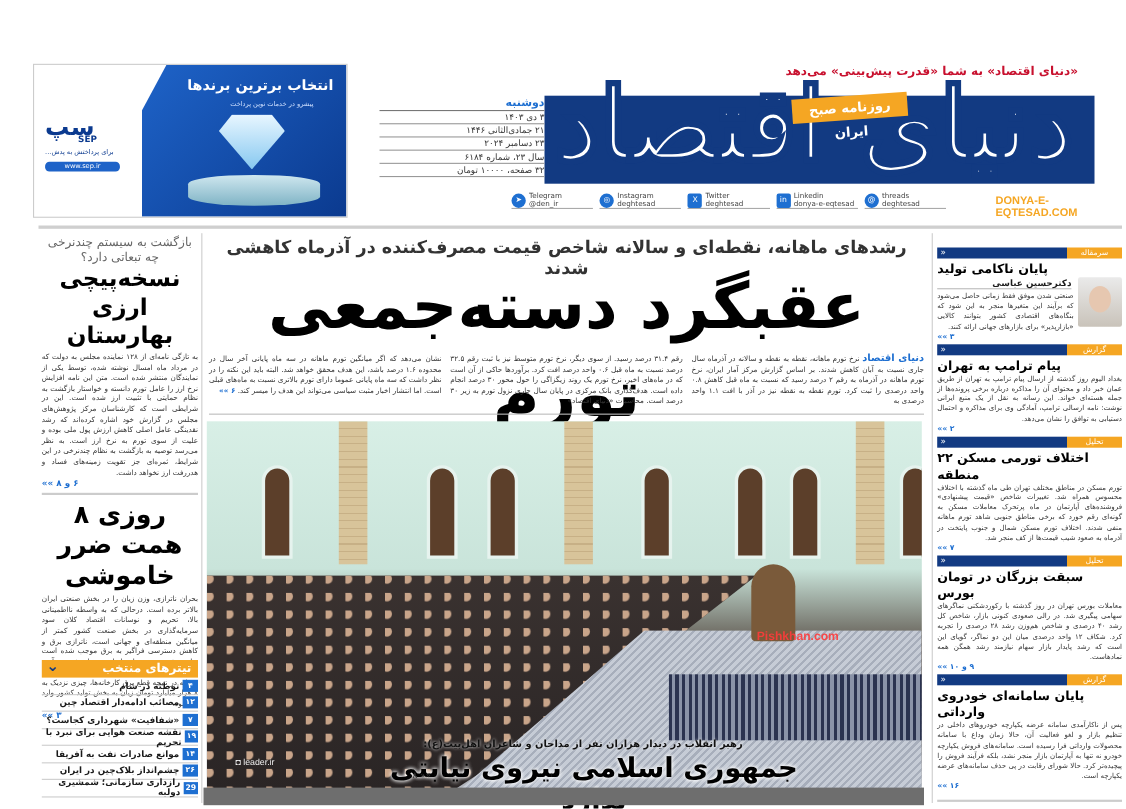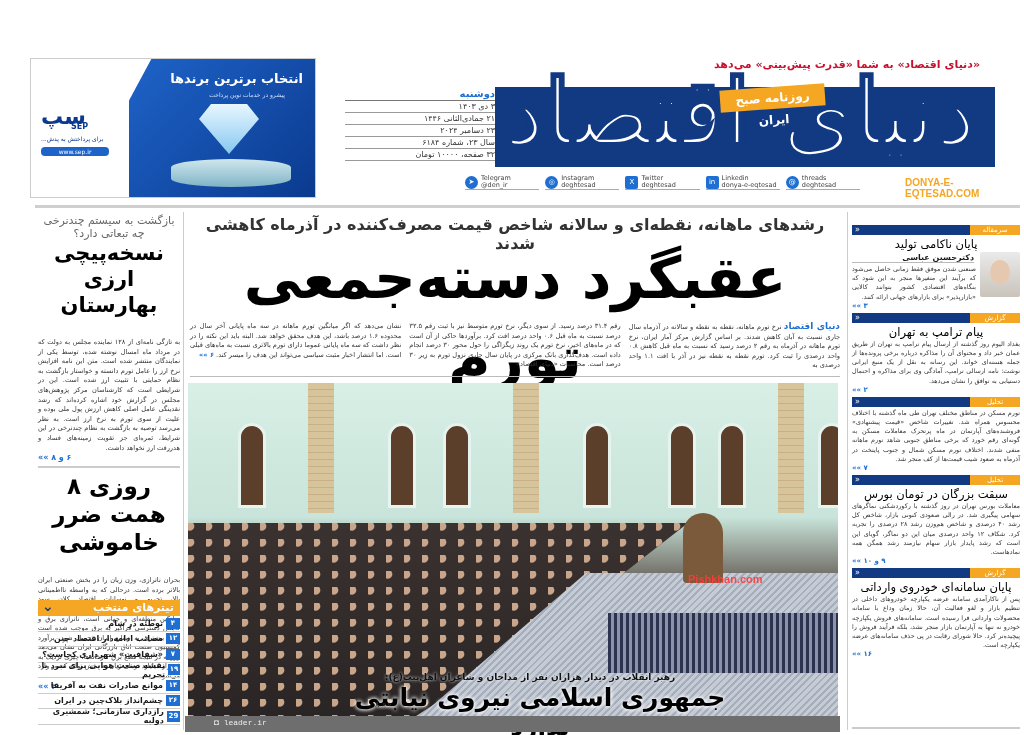--- a/index.html
+++ b/index.html
@@ -47,39 +47,39 @@
   .photo .arch { position: absolute; top: 40px; width: 28px; height: 85px; background: #5c3f2a; border-radius: 14px 14px 0 0; border: 3px solid #e6f3ee; }
   .photo .crowd { position: absolute; left: 0; top: 140px; width: 500px; height: 195px; background: radial-gradient(circle at 10% 20%, #c9a58a 0 4px, transparent 5px) 0 0/18px 16px, linear-gradient(180deg, #3a3230, #2a2525); clip-path: polygon(0 0, 100% 0, 75% 50%, 45% 100%, 0 100%); }
   .photo .carpet { position: absolute; right: 0; top: 190px; width: 420px; height: 145px; background: repeating-linear-gradient(135deg, #a7aebb 0 2px, #c6ccd6 2px 5px); clip-path: polygon(40% 0, 100% 0, 100% 100%, 0 100%); }
   .photo .stage { position: absolute; right: 0; top: 230px; width: 230px; height: 60px; background: repeating-linear-gradient(90deg, #2b3350 0 3px, #8a93a8 3px 6px); }
   .photo .speaker { position: absolute; left: 495px; top: 130px; width: 40px; height: 70px; background: #7a5a3a; border-radius: 20px 20px 4px 4px; }
   .photo .watermark { position: absolute; left: 500px; top: 190px; color: #ff3b3b; font-size: 11px; font-weight: bold; font-family: "Liberation Sans", sans-serif; opacity: 0.9; }
   .photo-caption-kicker { left: 380px; top: 672px; width: 300px; font-size: 9px; color: #111; direction: rtl; text-align: center; font-weight: bold; text-shadow: 0 0 3px #fff; }
   .photo-caption { left: 330px; top: 683px; width: 420px; font-size: 25px; font-weight: 900; color: #000; direction: rtl; text-align: center; text-shadow: 0 0 4px #fff, 0 0 4px #fff; }
   .photo-ref { left: 375px; top: 700px; font-size: 8px; color: #333; }
   .photo-credit-bar { left: 185px; top: 716px; width: 655px; height: 16px; background: #6e6e6e; }
-  .photo-credit { left: 192px; top: 718px; font-size: 8px; color: #eee; font-family: Liberation Mono, monospace; padding-left: 22px; }
+  .photo-credit { left: 192px; top: 688px; font-size: 8px; color: #eee; font-family: Liberation Sans, sans-serif; padding-left: 22px; }
   
   .left-col { left: 38px; top: 214px; width: 142px; direction: rtl; text-align: right; }
   .left-col .kick { font-size: 11px; color: #666; text-align: center; line-height: 13px; }
   .left-col .big { font-size: 21px; font-weight: 900; text-align: center; line-height: 26px; color: #000; }
-  .left-col .body { font-size: 6.6px; line-height: 9.6px; color: #333; text-align: justify; margin-top: 20px; }
+  .left-col .body { font-size: 6.6px; line-height: 9.6px; color: #333; text-align: justify; margin-top: 2px; }
   .left-col .ref { font-size: 8px; color: #1e6fd1; font-weight: bold; text-align: left; }
   .left-col hr { border: none; border-top: 2px solid #ccc; margin: 4px 0; }
   .picks { left: 38px; top: 600px; width: 142px; direction: rtl; }
   .picks .head { background: #f5a623; color: #fff; font-size: 11px; font-weight: bold; height: 16px; line-height: 16px; padding-right: 6px; position: relative; }
   .picks .head .chev { position: absolute; left: 4px; top: -2px; color: #123a82; font-size: 14px; }
   .picks .item { display: flex; align-items: center; gap: 3px; border-bottom: 1px solid #ccc; height: 15.5px; font-size: 8px; font-weight: bold; }
   .picks .num { background: #1e6fd1; color: #fff; font-size: 7px; width: 14px; text-align: center; line-height: 11px; }
   
   .right-col { left: 852px; top: 222px; width: 168px; direction: rtl; }
   .sec-bar { display: flex; height: 10px; margin: 3px 0 2px; }
   .sec-bar .lbl { background: #f5a623; color: #fff; font-size: 7px; width: 50px; text-align: center; line-height: 10px; }
   .sec-bar .band { flex: 1; background: #123a82; color: #fff; font-size: 8px; text-align: left; line-height: 10px; padding-left: 3px; }
-  .right-col .title { font-size: 11.5px; font-weight: 400; text-align: center; color: #000; line-height: 15px; }
+  .right-col .title { font-size: 11.5px; font-weight: 700; text-align: left; color: #000; line-height: 15px; }
   .right-col .author { font-size: 8px; font-weight: bold; border-bottom: 1px solid #bbb; margin: 1px 46px 2px 0; }
   .right-col .body { font-size: 6.4px; line-height: 9.2px; text-align: justify; color: #333; }
   .right-col .ref { font-size: 7px; color: #1e6fd1; font-weight: bold; text-align: left; }
   .portrait { float: right; width: 40px; height: 45px; background: linear-gradient(180deg, #eaeaea, #c9c3ba); margin-left: 4px; border-radius: 2px; position: relative; }
   .portrait::after { content: ""; position: absolute; left: 10px; top: 8px; width: 20px; height: 24px; border-radius: 50%; background: #e6c7b0; }
   .bottom-rule { left: 852px; top: 727px; width: 168px; height: 2px; background: #ccc; }
 </style>
 </head>
 <body>
 
@@ -228,20 +228,21 @@
       <span class="band">«</span>
     </div>
   <div class="title">پیام ترامپ به تهران</div>
   <div class="body">بغداد الیوم روز گذشته از ارسال پیام ترامپ به تهران از طریق عمان خبر داد و محتوای آن را مذاکره درباره برخی پرونده‌ها از جمله هسته‌ای خواند. این رسانه به نقل از یک منبع ایرانی نوشت: نامه ارسالی ترامپ، آمادگی وی برای مذاکره و احتمال دستیابی به توافق را نشان می‌دهد.</div>
   <div class="ref">۲ »»</div>
 
   <div class="sec-bar">
       <span class="lbl">تحلیل</span>
       <span class="band">«</span>
     </div>
+  <div class="title">اختلاف تورمی مسکن ۲۲ منطقه</div>
   <div class="body">تورم مسکن در مناطق مختلف تهران طی ماه گذشته با اختلاف محسوس همراه شد. تغییرات شاخص «قیمت پیشنهادی» فروشنده‌های آپارتمان در ماه پرتحرک معاملات مسکن به گونه‌ای رقم خورد که برخی مناطق جنوبی شاهد تورم ماهانه منفی شدند. اختلاف تورم مسکن شمال و جنوب پایتخت در آذرماه به صعود شیب قیمت‌ها از کف منجر شد.</div>
   <div class="ref">۷ »»</div>
 
   <div class="sec-bar">
       <span class="lbl">تحلیل</span>
       <span class="band">«</span>
     </div>
   <div class="title">سبقت بزرگان در تومان بورس</div>
   <div class="body">معاملات بورس تهران در روز گذشته با رکوردشکنی نماگرهای سهامی پیگیری شد. در رالی صعودی کنونی بازار، شاخص کل رشد ۴۰ درصدی و شاخص هم‌وزن رشد ۲۸ درصدی را تجربه کرد. شکاف ۱۲ واحد درصدی میان این دو نماگر، گویای این است که رشد پایدار بازار سهام نیازمند رشد همگن همه نمادهاست.</div>
   <div class="ref">۹ و ۱۰ »»</div>

